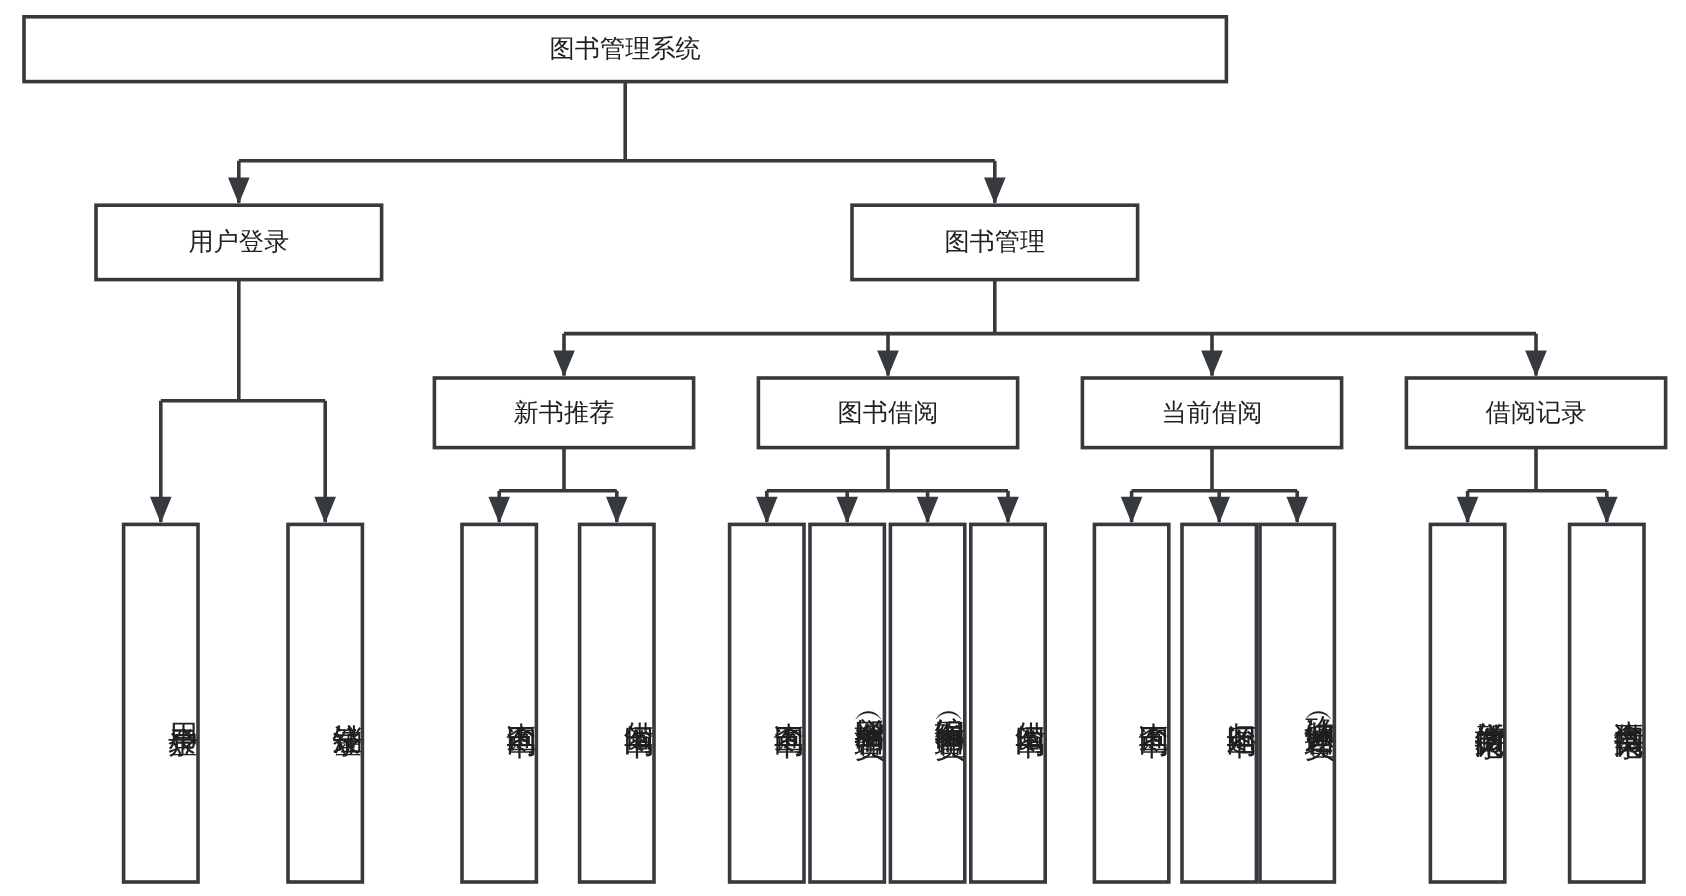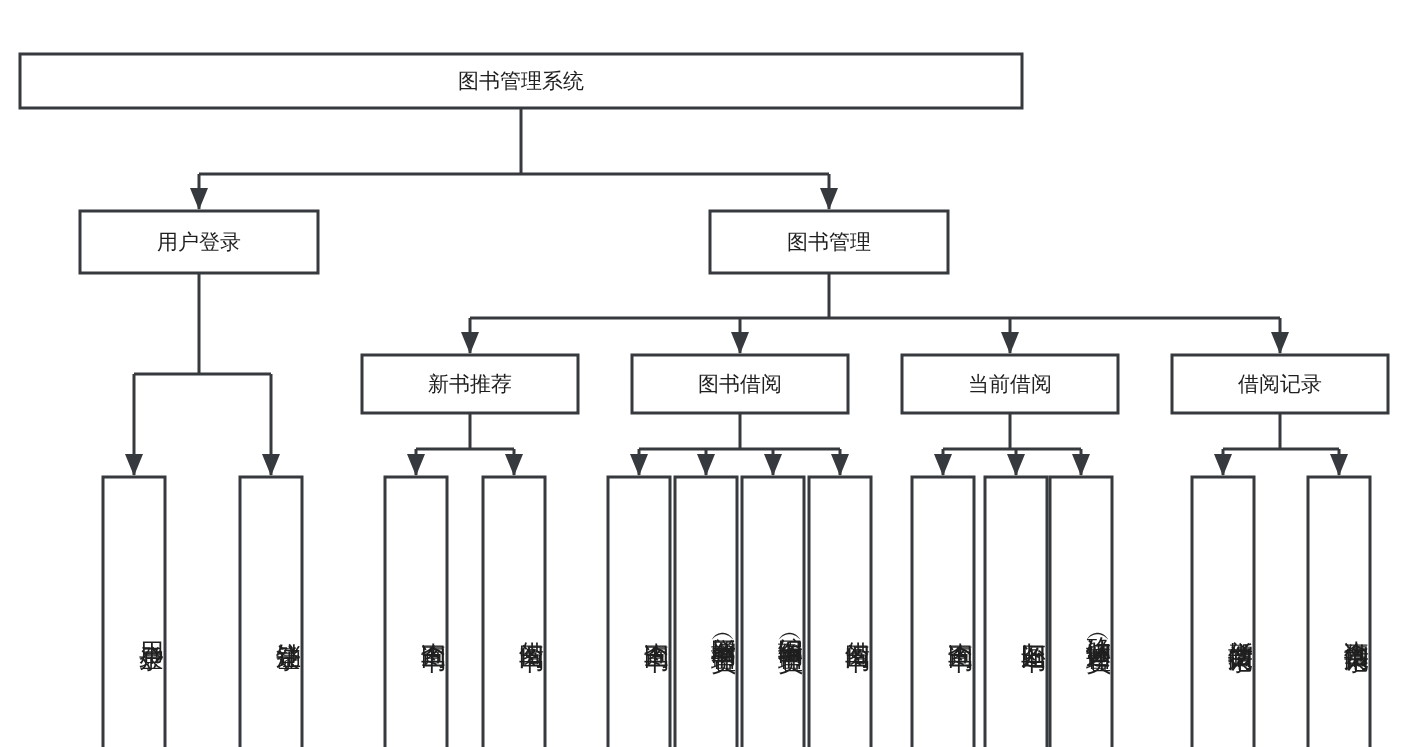--- a/index.html
+++ b/index.html
@@ -11,21 +11,20 @@
     width: 1405px;
     height: 747px;
     overflow: hidden;
     font-family: "Liberation Sans", "DejaVu Sans", sans-serif;
   }
   #diagram-root {
     position: relative;
     width: 1405px;
     height: 600px;
     background: #ffffff;
-    margin-top: 40px;
   }
   svg#flow-svg {
     position: absolute;
     left: 0;
     top: 0;
     width: 1405px;
     height: 747px;
     display: block;
   }
   .node-rect {

